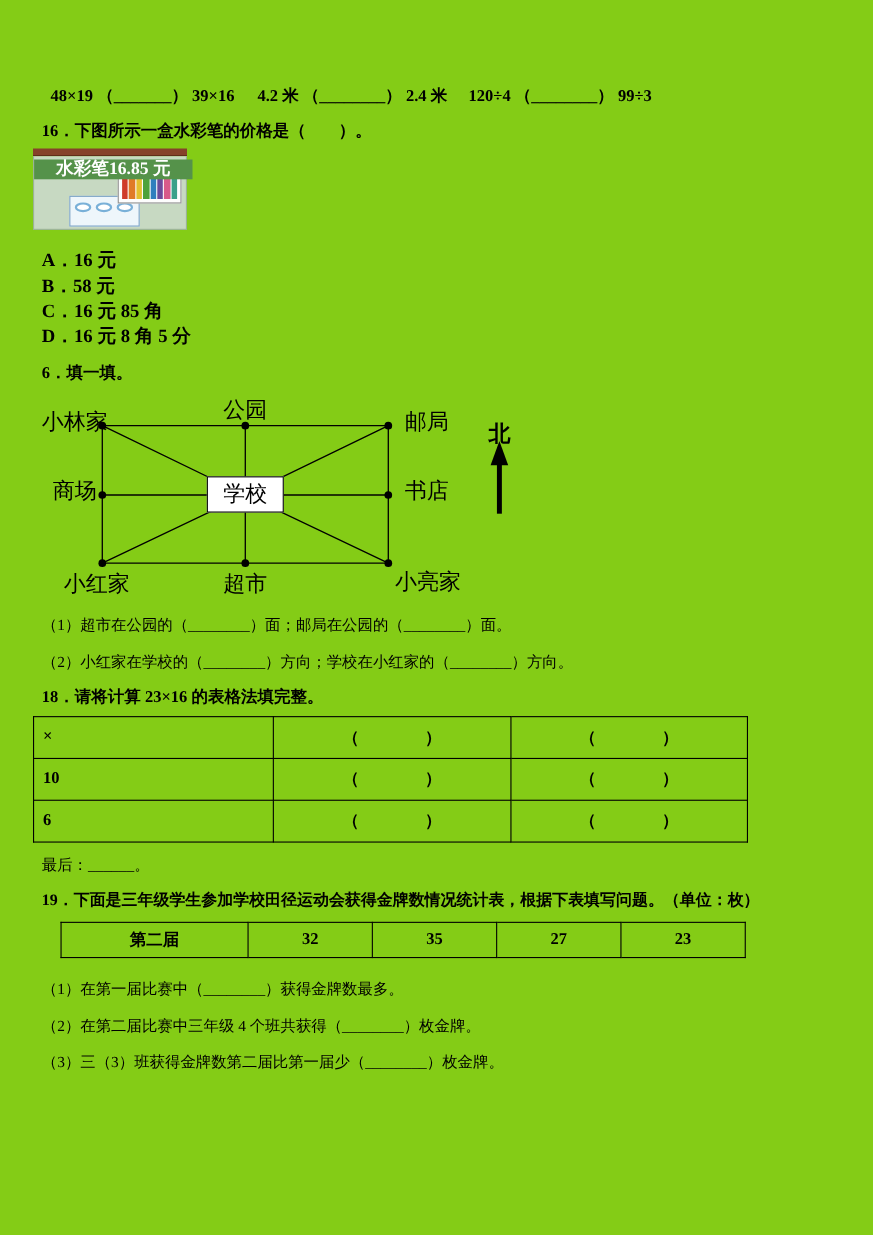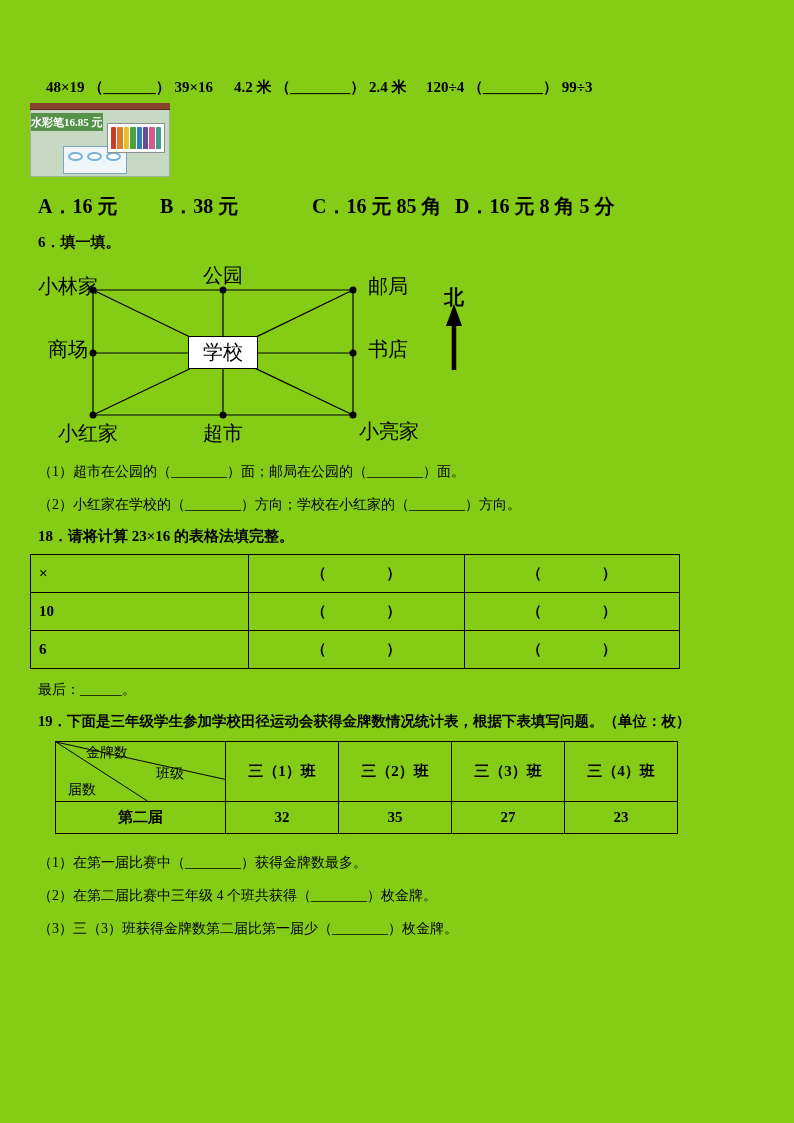--- a/index.html
+++ b/index.html
@@ -15,34 +15,34 @@
   .compare span:nth-child(1){ width:188px; display:inline-block; }
   .compare span:nth-child(2){ width:192px; display:inline-block; }
 
   .q-title { font-weight:bold; font-size:15px; margin-top:13px; white-space:nowrap; }
 
   
   .pen-image { width:140px; margin:6px 0 0 -8px; }
   .shelf { height:7px; background:#86422a; border-bottom:1px solid #5d2c18; }
   .scene { position:relative; height:67px; background:#c7d9c2; border:1px solid #9ab394; border-top:none; }
   .banner { position:absolute; left:0; top:3px; height:18px; background:#55924a; color:#fff;
-            font-size:11px; line-height:18px; padding:0 0; font-weight:bold; white-space:nowrap; z-index:2; }
+            font-size:16px; line-height:18px; padding:0 20px; font-weight:bold; white-space:nowrap; z-index:2; }
   .pens { position:absolute; right:4px; top:13px; width:58px; height:30px; background:#fdfdfd;
           border:1px solid #8f8f8f; display:flex; gap:1px; padding:3px; z-index:1; }
   .pens i { flex:1; border-radius:1px 1px 0 0; }
   .pens i:nth-child(1){background:#cf3b2a}.pens i:nth-child(2){background:#e07b27}
   .pens i:nth-child(3){background:#e5c02e}.pens i:nth-child(4){background:#4ea23b}
   .pens i:nth-child(5){background:#2f7fbe}.pens i:nth-child(6){background:#6a4b9b}
   .pens i:nth-child(7){background:#d85a8a}.pens i:nth-child(8){background:#3aa08a}
   .lid { position:absolute; left:32px; top:36px; width:64px; height:28px; background:#eef6fb;
          border:1px solid #7aa3c6; overflow:hidden; }
   .lid b { display:inline-block; width:15px; height:9px; border:2px solid #79b0d8; border-radius:50%;
            margin:5px 0 0 4px; background:#fff; }
 
-  .options { display:flex; margin-top:16px; font-weight:bold; font-size:20px; white-space:nowrap; }
+  .options { display:flex; margin-top:16px; font-weight:bold; font-size:17px; white-space:nowrap;flex-direction:column; }
   .options span:nth-child(1){ width:122px; }
   .options span:nth-child(2){ width:152px; }
   .options span:nth-child(3){ width:143px; }
 
   
   .map-wrap { position:relative; width:500px; height:192px; margin-top:8px; font-size:20px; }
   .map-wrap svg { position:absolute; left:0; top:0; }
   .map-label { position:absolute; white-space:nowrap; }
   .school-box { position:absolute; left:150px; top:76px; width:70px; height:33px; border:1.5px solid #000;
                 background:#fff; text-align:center; line-height:30px; }
@@ -76,20 +76,21 @@
 <body>
 
 <div class="page">
 
   <div class="compare">
     <span>48×19 （_______） 39×16</span>
     <span>4.2 米 （________） 2.4 米</span>
     <span>120÷4 （________） 99÷3</span>
   </div>
 
+  <div class="q-title">16．下图所示一盒水彩笔的价格是（　　）。</div>
 
   <div class="pen-image">
     <div class="shelf"></div>
     <div class="scene">
       <div class="banner">水彩笔16.85 元</div>
       <div class="pens">
         <i></i>
           <i></i>
           <i></i>
           <i></i>
@@ -97,21 +98,21 @@
           <i></i>
           <i></i>
           <i></i>
       </div>
       <div class="lid"><b></b><b></b><b></b></div>
     </div>
   </div>
 
   <div class="options">
     <span>A．16 元</span>
-    <span>B．38 元</span>
+    <span>B．58 元</span>
     <span>C．16 元 85 角</span>
     <span>D．16 元 8 角 5 分</span>
   </div>
 
   <div class="q-title">6．填一填。</div>
 
   <div class="map-wrap">
     <svg width="500" height="192" viewBox="0 0 500 192">
       <g stroke="#000" stroke-width="1.2" fill="none">
         <path d="M55,30 L315,30 L315,155 L55,155 Z"></path>
@@ -177,35 +178,20 @@
 
   <table class="t19">
     <colgroup>
         <col class="c0">
         <col class="cn">
         <col class="cn">
         <col class="cn">
         <col class="cn">
       </colgroup>
     <tbody>
-        <tr class="head">
-      <td class="corner">
-        <svg viewBox="0 0 170 60" preserveAspectRatio="none">
-          <line x1="0" y1="0" x2="170" y2="38" stroke="#000" stroke-width="1"></line>
-          <line x1="0" y1="0" x2="92" y2="60" stroke="#000" stroke-width="1"></line>
-        </svg>
-        <span class="ct">金牌数</span>
-        <span class="cm">班级</span>
-        <span class="cb">届数</span>
-      </td>
-      <td>三（1）班</td>
-      <td>三（2）班</td>
-      <td>三（3）班</td>
-      <td>三（4）班</td>
-    </tr>
     <tr class="body">
       <td>第二届</td>
       <td>32</td>
       <td>35</td>
       <td>27</td>
       <td>23</td>
     </tr>
   </tbody>
     </table>
 

